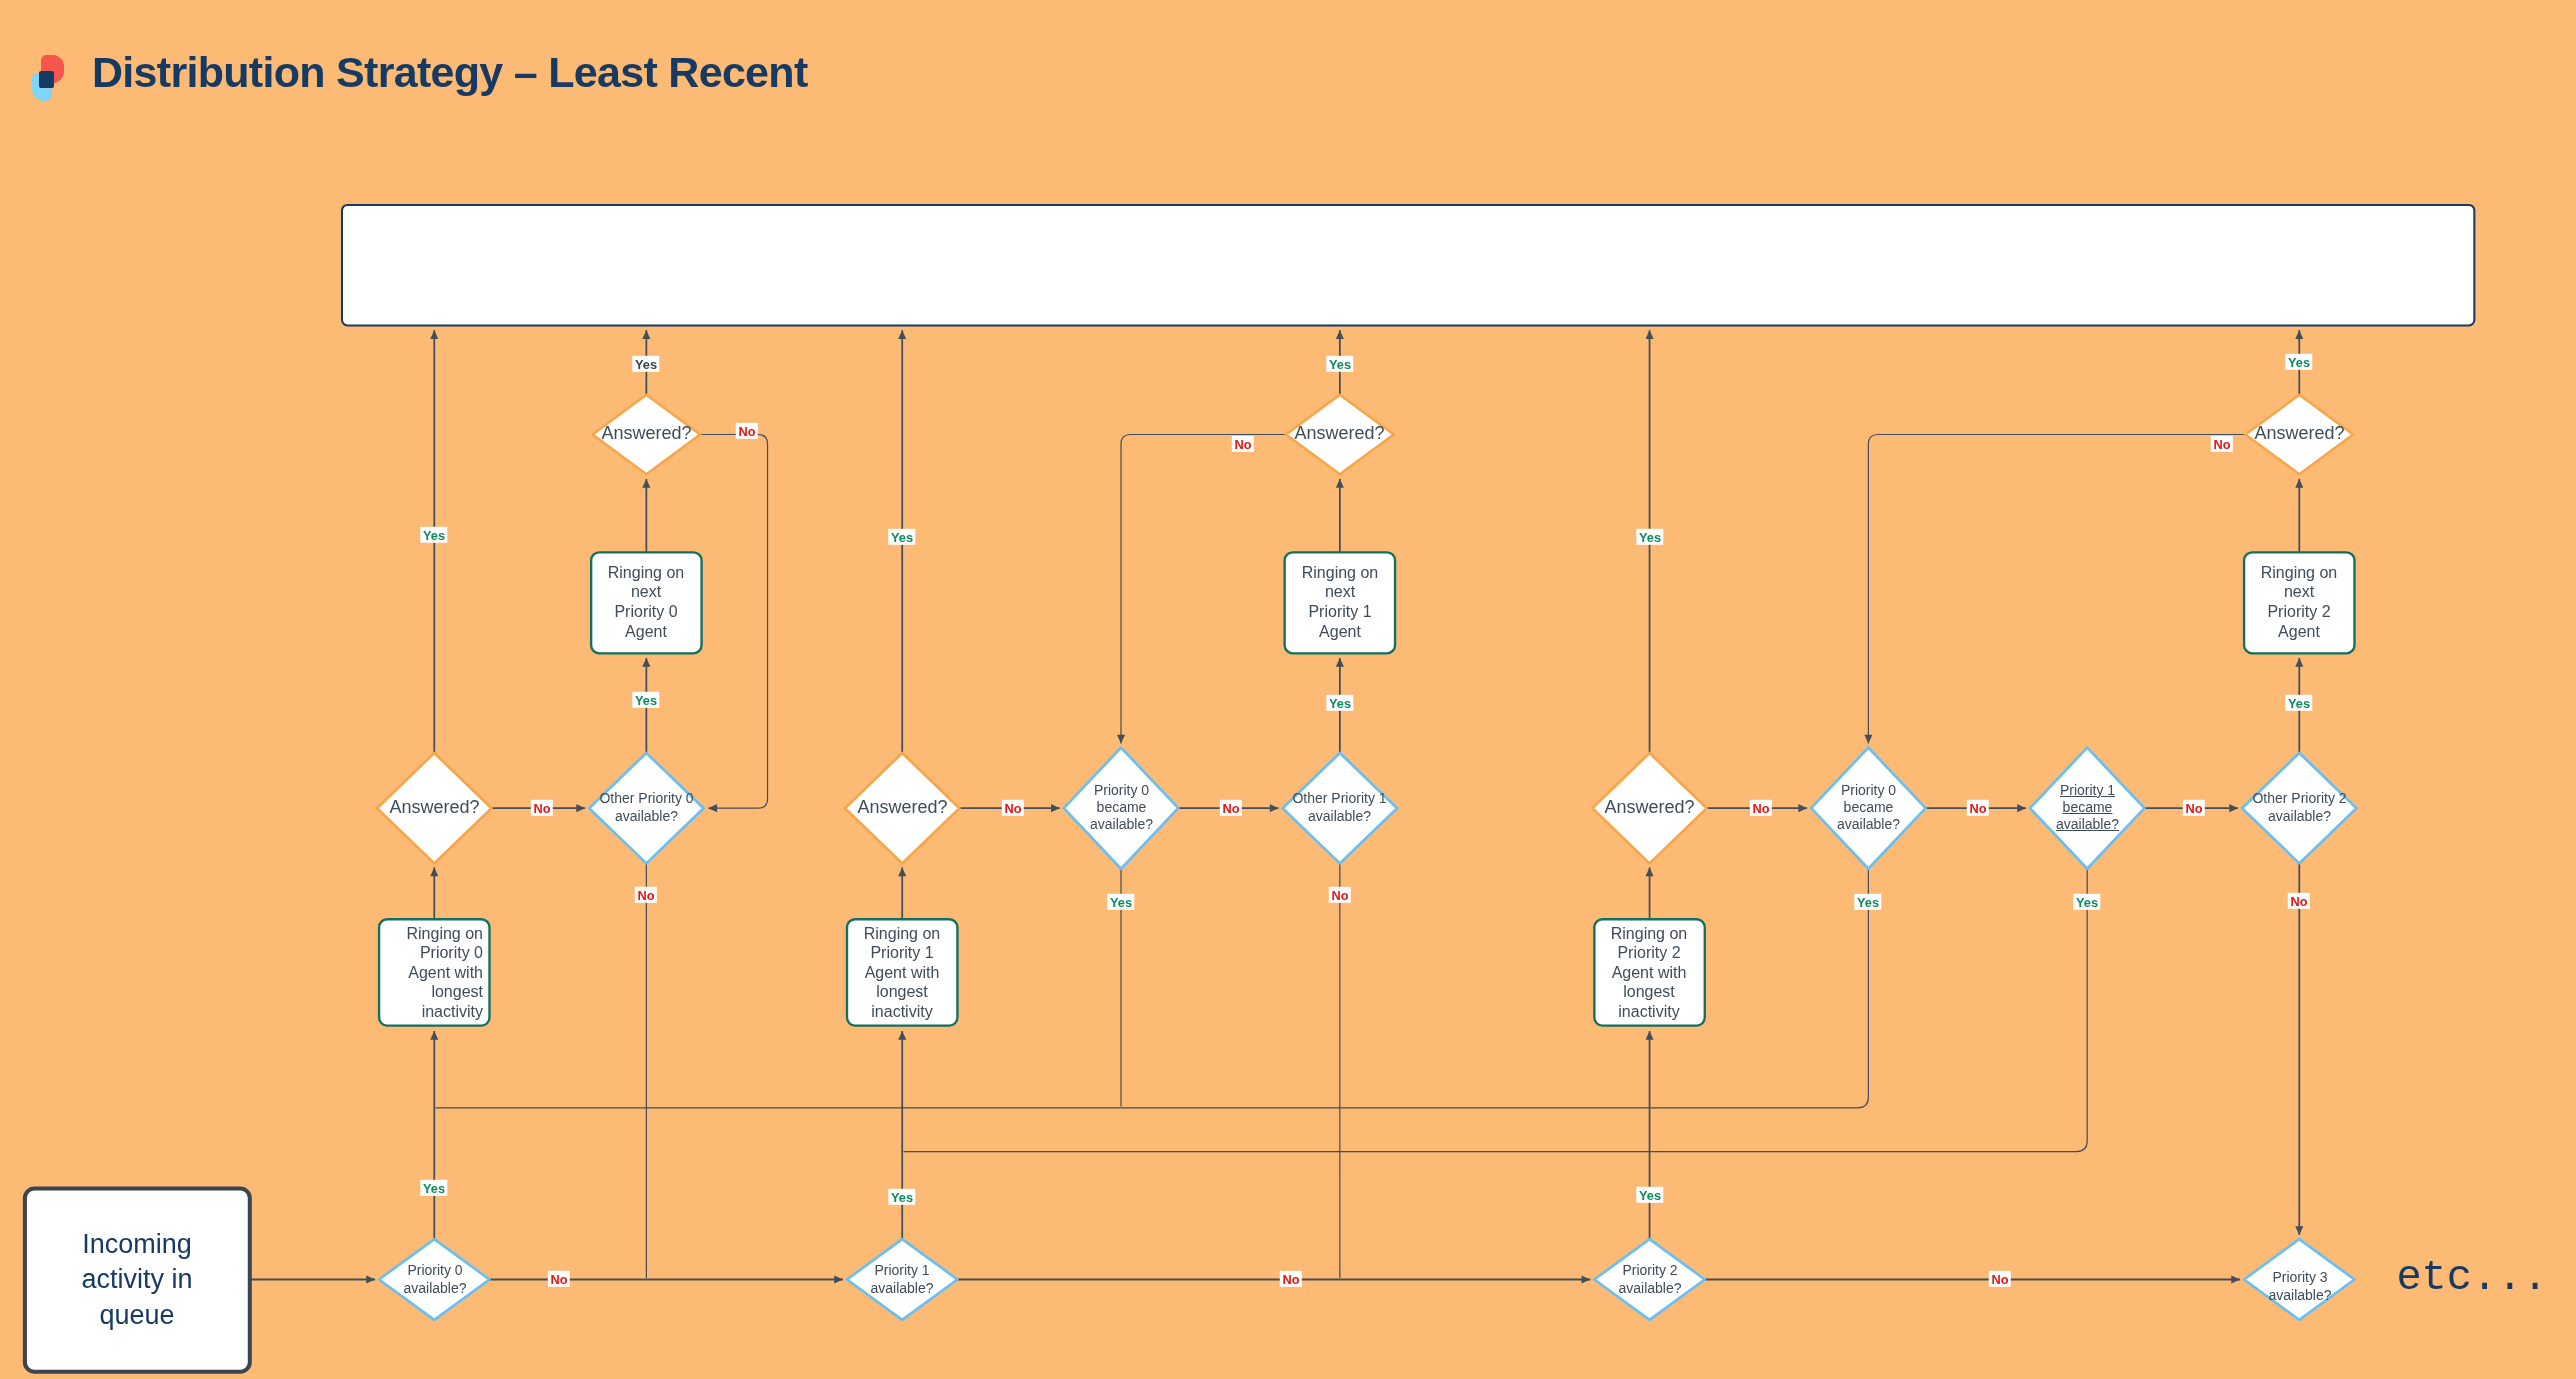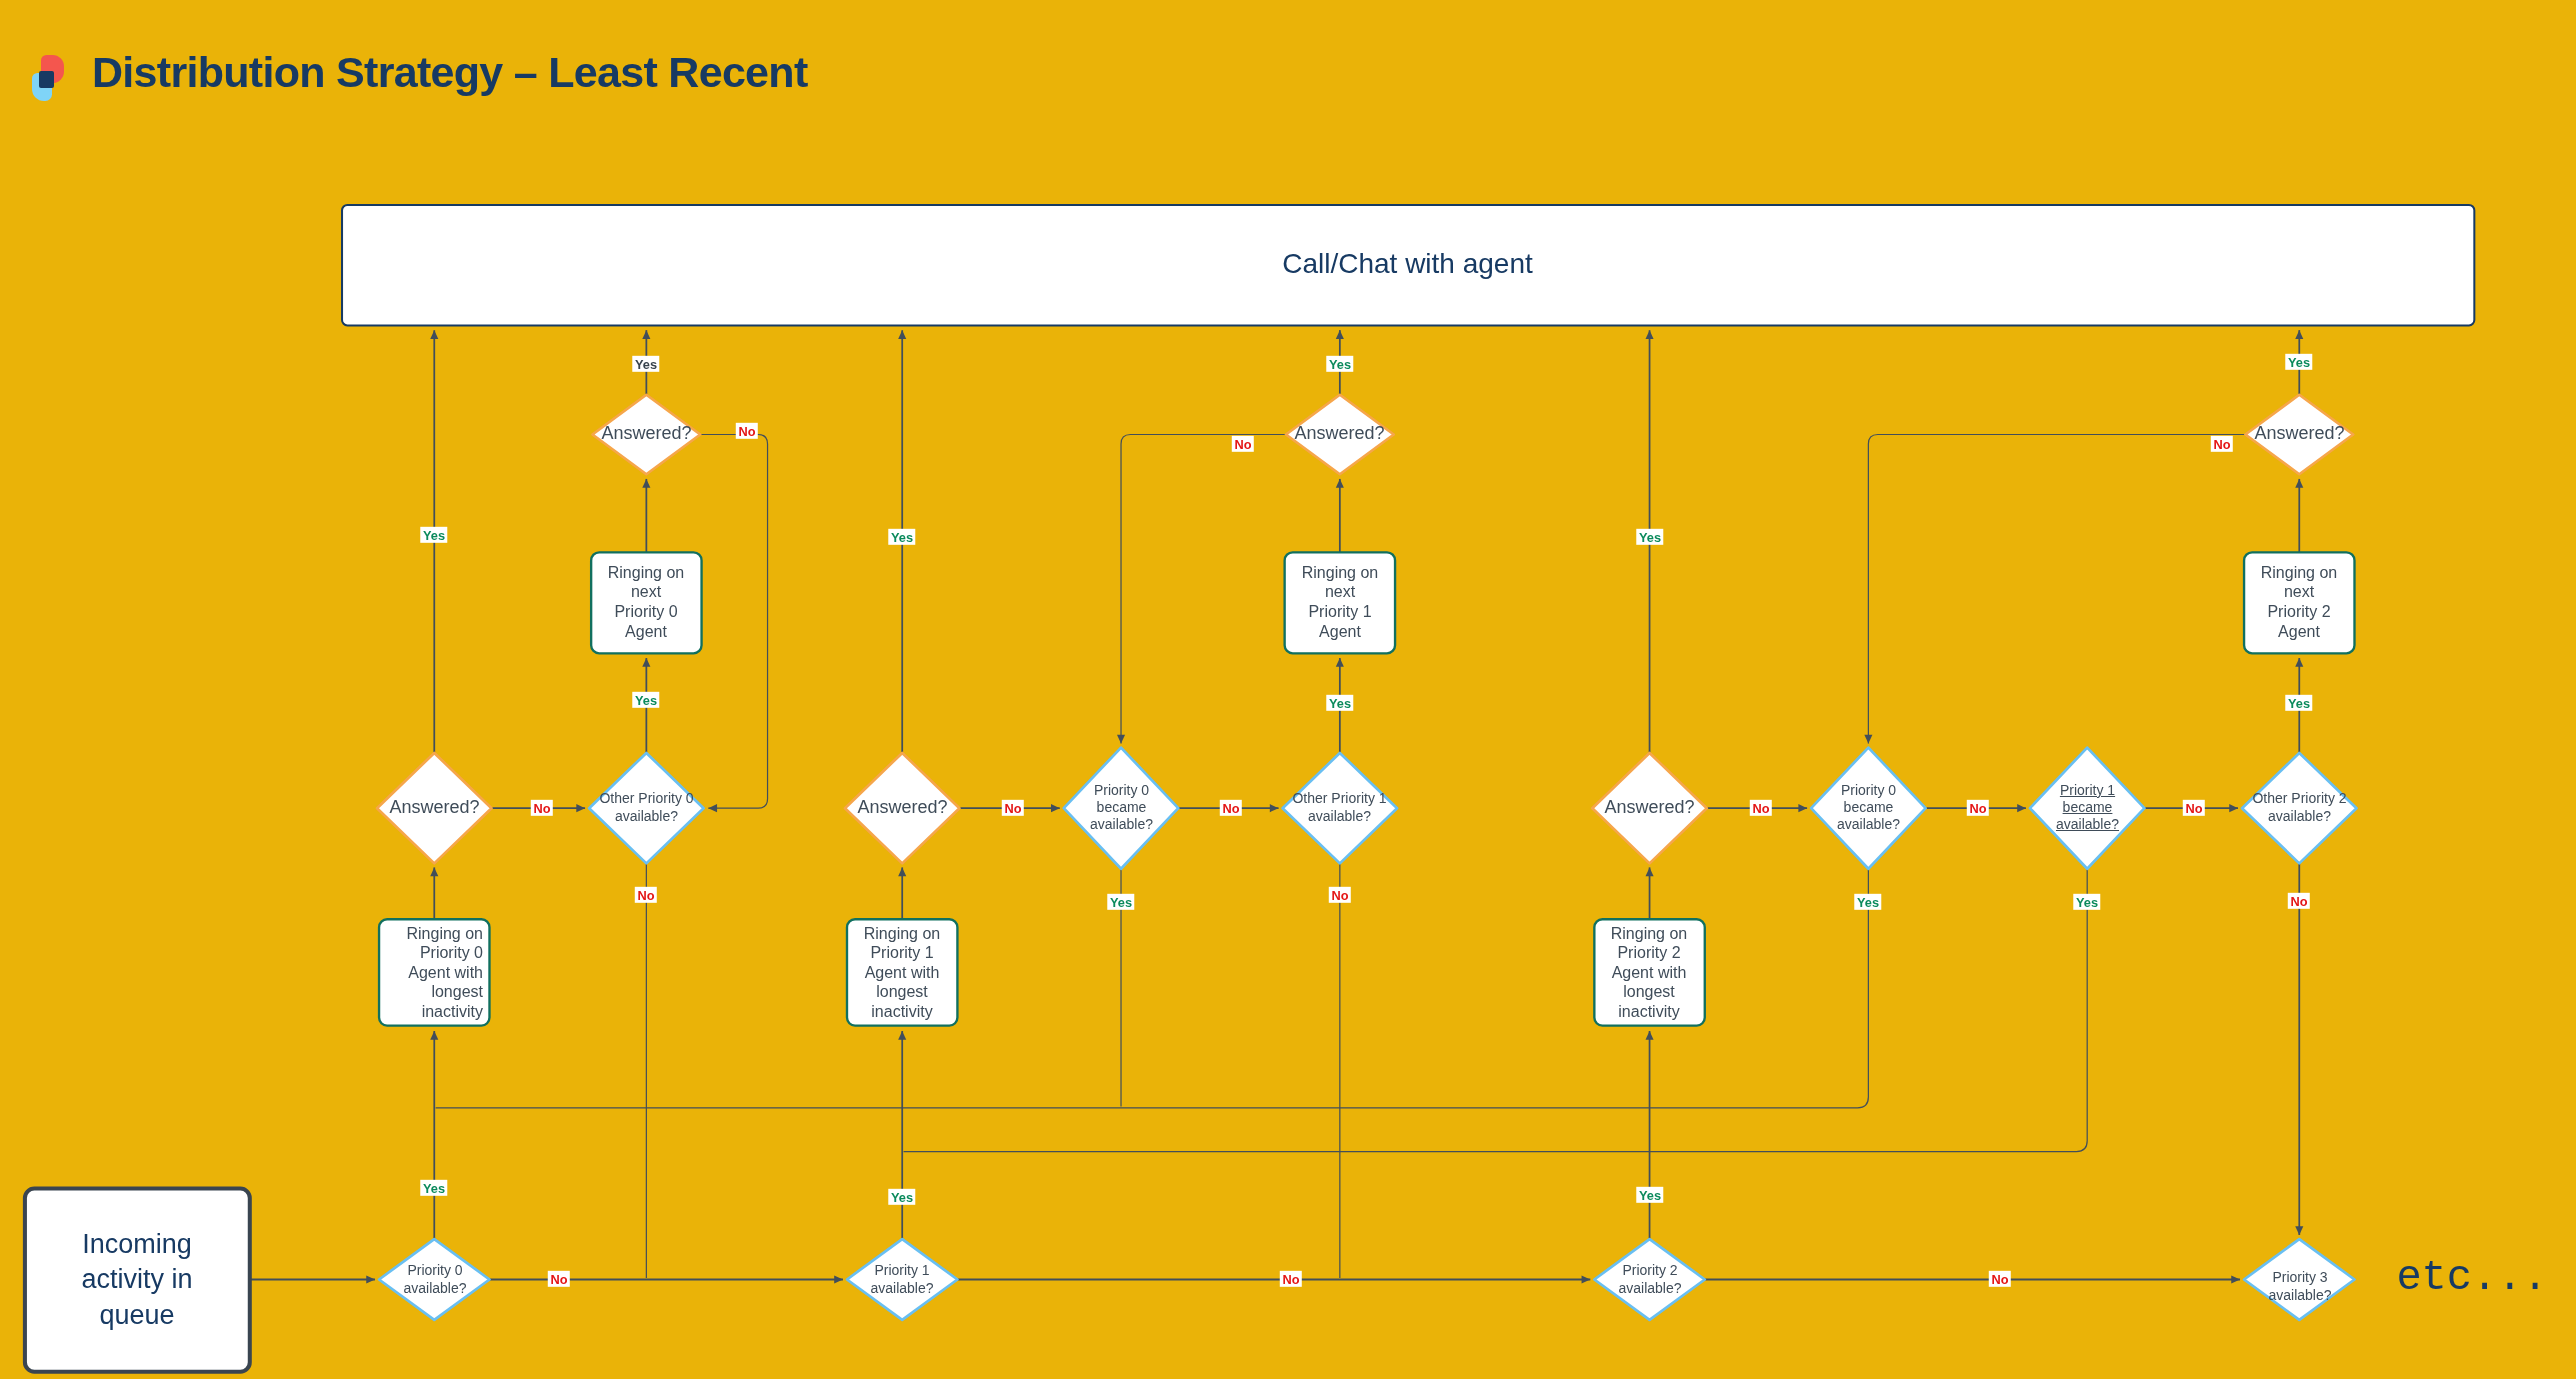--- a/index.html
+++ b/index.html
@@ -1,18 +1,18 @@
 <!DOCTYPE html>
 <html style="font-size:10.8px"><head>
 <meta charset="utf-8">
 <title>Distribution Strategy – Least Recent</title>
 <style>
   html,body{margin:0;padding:0;background:#ffffff;}
   body{font-family:"Liberation Sans", sans-serif;}
-  #canvas{position:relative;width:2576px;height:1380px;background:#eab308;overflow:hidden;}
+  #canvas{position:relative;width:2576px;height:1380px;background:#fdba74;overflow:hidden;}
 
   
   .logo{position:absolute;left:32px;top:55px;width:32px;height:46px;}
   .logo .lg-red{position:absolute;left:9.4px;top:0;width:23px;height:28px;background:#F4564E;border-radius:5.4px 11.4px 11.4px 5.4px;}
   .logo .lg-blue{position:absolute;left:0;top:18px;width:20px;height:28px;background:#7FD4F7;border-radius:5.4px 5.4px 6.7px 12px;}
   .logo .lg-navy{position:absolute;left:7.4px;top:15.5px;width:15px;height:17.5px;background:#173A63;border-radius:2px;}
   .page-title{position:absolute;left:92px;top:48px;font-size:43px;font-weight:bold;color:#173A63;letter-spacing:-0.7px;white-space:nowrap;}
 
   
   .nlabel{position:absolute;display:flex;align-items:center;justify-content:center;text-align:center;color:#3F4C59;line-height:1.22;}
@@ -137,21 +137,20 @@
     <polygon class="shape d-blue" points="1580,1200 1665,1110 1750,1200 1665,1290"></polygon>
     <polygon class="shape d-blue" points="2690,1200 2775,1110 2860,1200 2775,1290"></polygon>
     <polygon class="shape d-blue" points="3015,1200 3100,1110 3185,1200 3100,1290"></polygon>
 
     <polygon class="shape d-blue" points="563,1900 645,1840 727,1900 645,1960"></polygon>
     <polygon class="shape d-blue" points="1258,1900 1340,1840 1422,1900 1340,1960"></polygon>
     <polygon class="shape d-blue" points="2368,1900 2450,1840 2532,1900 2450,1960"></polygon>
     <polygon class="shape d-blue" points="3333,1900 3415,1840 3497,1900 3415,1960"></polygon>
   </svg>
 
-  <div class="nlabel f-callchat" style="left:1172px;top:244px;width:471px;height:40px;">Call/Chat with agent</div>
   <div class="nlabel f-incoming" style="left:53px;top:1216px;width:168px;height:128px;">Incoming activity in queue</div>
 
   <div class="nlabel f-answered" style="left:596px;top:422px;width:101px;height:24px;">Answered?</div>
   <div class="nlabel f-answered" style="left:1289px;top:422px;width:101px;height:24px;">Answered?</div>
   <div class="nlabel f-answered" style="left:2249px;top:422px;width:101px;height:24px;">Answered?</div>
   <div class="nlabel f-answered" style="left:384px;top:796px;width:101px;height:24px;">Answered?</div>
   <div class="nlabel f-answered" style="left:852px;top:796px;width:101px;height:24px;">Answered?</div>
   <div class="nlabel f-answered" style="left:1599px;top:796px;width:101px;height:24px;">Answered?</div>
 
   <div class="nlabel f-small" style="left:596px;top:786px;width:101px;height:43px;">Other Priority 0 available?</div>

